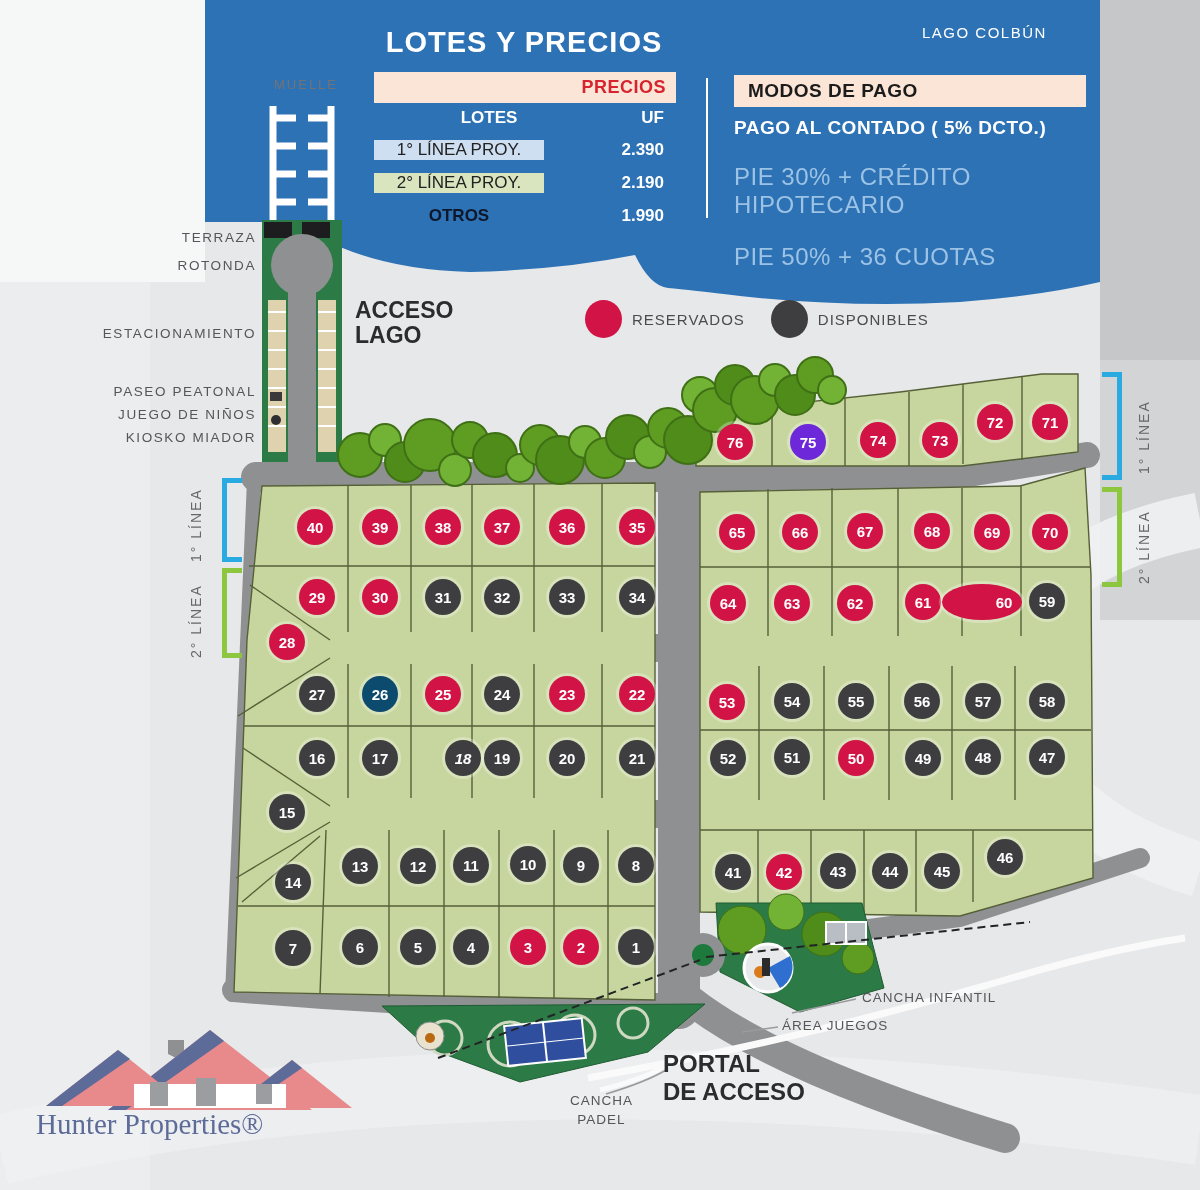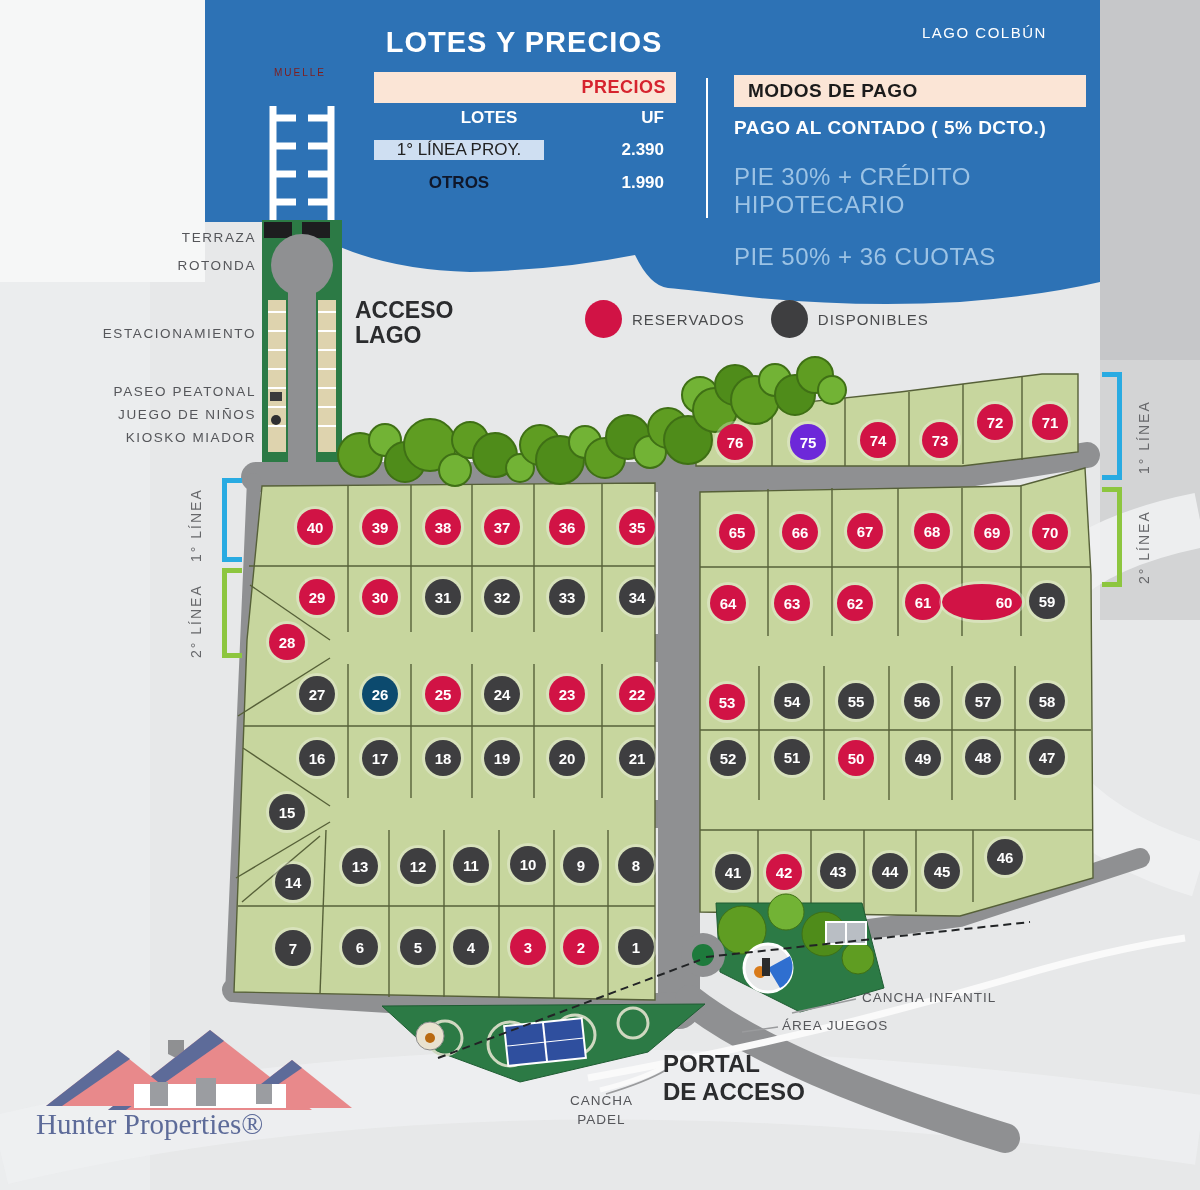--- a/index.html
+++ b/index.html
@@ -268,36 +268,40 @@
 <div class="price-table">
   <div class="pt-head">PRECIOS</div>
   <div class="pt-cols">
     <div class="c1">LOTES</div>
     <div class="c2">UF</div>
   </div>
   <div class="pt-row hl-blue">
     <div class="tag">1° LÍNEA PROY.</div>
     <div class="val">2.390</div>
   </div>
+  <div class="pt-row hl-green">
+    <div class="tag">2° LÍNEA PROY.</div>
+    <div class="val">2.190</div>
+  </div>
   <div class="pt-row plain">
     <div class="tag">OTROS</div>
     <div class="val">1.990</div>
   </div>
 </div>
 
 <div class="abs" style="left:706px;top:78px;width:2px;height:140px;background:#fff;"></div>
 
 <div class="pay-box">
   <div class="pay-head">MODOS DE PAGO</div>
   <div class="pay-l1">PAGO AL CONTADO ( 5% DCTO.)</div>
   <div class="pay-l2">PIE 30% + CRÉDITO HIPOTECARIO</div>
   <div class="pay-l2">PIE 50% + 36 CUOTAS</div>
 </div>
 
-<div class="abs" style="left:274px;top:67px;color:#7f1d1d;font-size:10px;letter-spacing:2px;">MUELLE</div>
+<div class="abs" style="left:274px;top:77px;color:#737373;font-size:13px;letter-spacing:2px;">MUELLE</div>
 <div class="lbl right" style="left:100px;top:230px;width:156px;">TERRAZA</div>
 <div class="lbl right" style="left:100px;top:258px;width:156px;">ROTONDA</div>
 <div class="lbl right" style="left:80px;top:326px;width:176px;">ESTACIONAMIENTO</div>
 <div class="lbl right" style="left:80px;top:384px;width:176px;">PASEO PEATONAL</div>
 <div class="lbl right" style="left:80px;top:407px;width:176px;">JUEGO DE NIÑOS</div>
 <div class="lbl right" style="left:80px;top:430px;width:176px;">KIOSKO MIADOR</div>
 <div class="boldlbl" style="left:355px;top:298px;font-size:23px;line-height:1.1;">
   <div>ACCESO</div>
   <div>LAGO</div>
 </div>
@@ -333,21 +337,21 @@
     <div class="lot" style="left: 637px; top: 597px; background: rgb(62, 62, 64);">34</div>
     <div class="lot" style="left: 287px; top: 642px; background: rgb(209, 19, 69);">28</div>
     <div class="lot" style="left: 317px; top: 694px; background: rgb(62, 62, 64);">27</div>
     <div class="lot" style="left: 380px; top: 694px; background: #0c4a6e;">26</div>
     <div class="lot" style="left: 443px; top: 694px; background: rgb(209, 19, 69);">25</div>
     <div class="lot" style="left: 502px; top: 694px; background: rgb(62, 62, 64);">24</div>
     <div class="lot" style="left: 567px; top: 694px; background: rgb(209, 19, 69);">23</div>
     <div class="lot" style="left: 637px; top: 694px; background: rgb(209, 19, 69);">22</div>
     <div class="lot" style="left: 317px; top: 758px; background: rgb(62, 62, 64);">16</div>
     <div class="lot" style="left: 380px; top: 758px; background: rgb(62, 62, 64);">17</div>
-    <div class="lot" style="left: 443px; top: 758px; background: rgb(62, 62, 64);">18</div>
+    <div class="lot" style="left: 463px; top: 758px; background: rgb(62, 62, 64); font-style: italic;">18</div>
     <div class="lot" style="left: 502px; top: 758px; background: rgb(62, 62, 64);">19</div>
     <div class="lot" style="left: 567px; top: 758px; background: rgb(62, 62, 64);">20</div>
     <div class="lot" style="left: 637px; top: 758px; background: rgb(62, 62, 64);">21</div>
     <div class="lot" style="left: 287px; top: 812px; background: rgb(62, 62, 64);">15</div>
     <div class="lot" style="left: 293px; top: 882px; background: rgb(62, 62, 64);">14</div>
     <div class="lot" style="left: 360px; top: 866px; background: rgb(62, 62, 64);">13</div>
     <div class="lot" style="left: 418px; top: 866px; background: rgb(62, 62, 64);">12</div>
     <div class="lot" style="left: 471px; top: 865px; background: rgb(62, 62, 64);">11</div>
     <div class="lot" style="left: 528px; top: 864px; background: rgb(62, 62, 64);">10</div>
     <div class="lot" style="left: 581px; top: 865px; background: rgb(62, 62, 64);">9</div>

